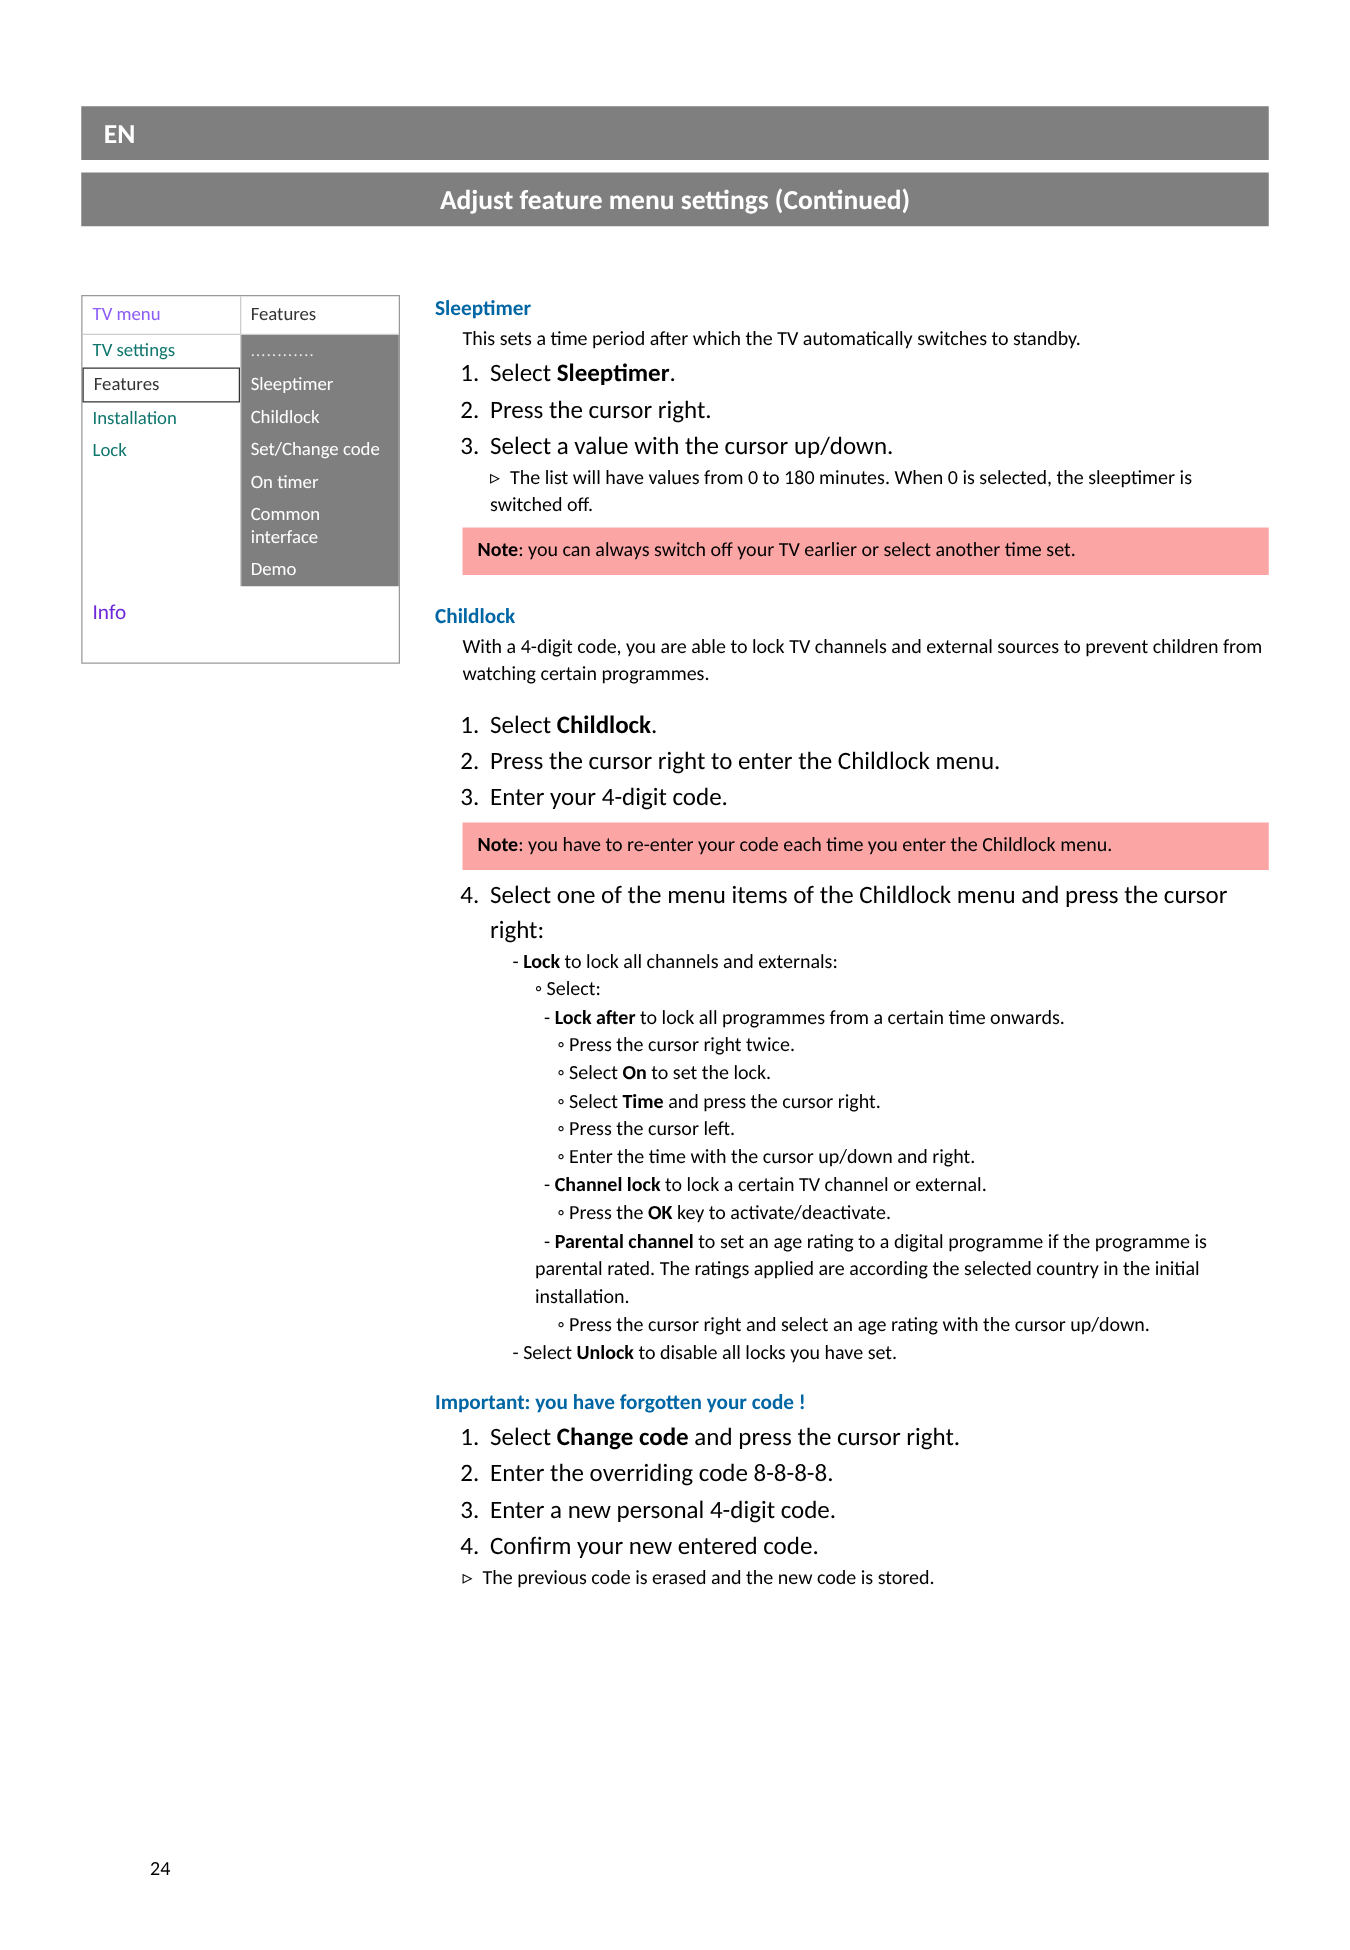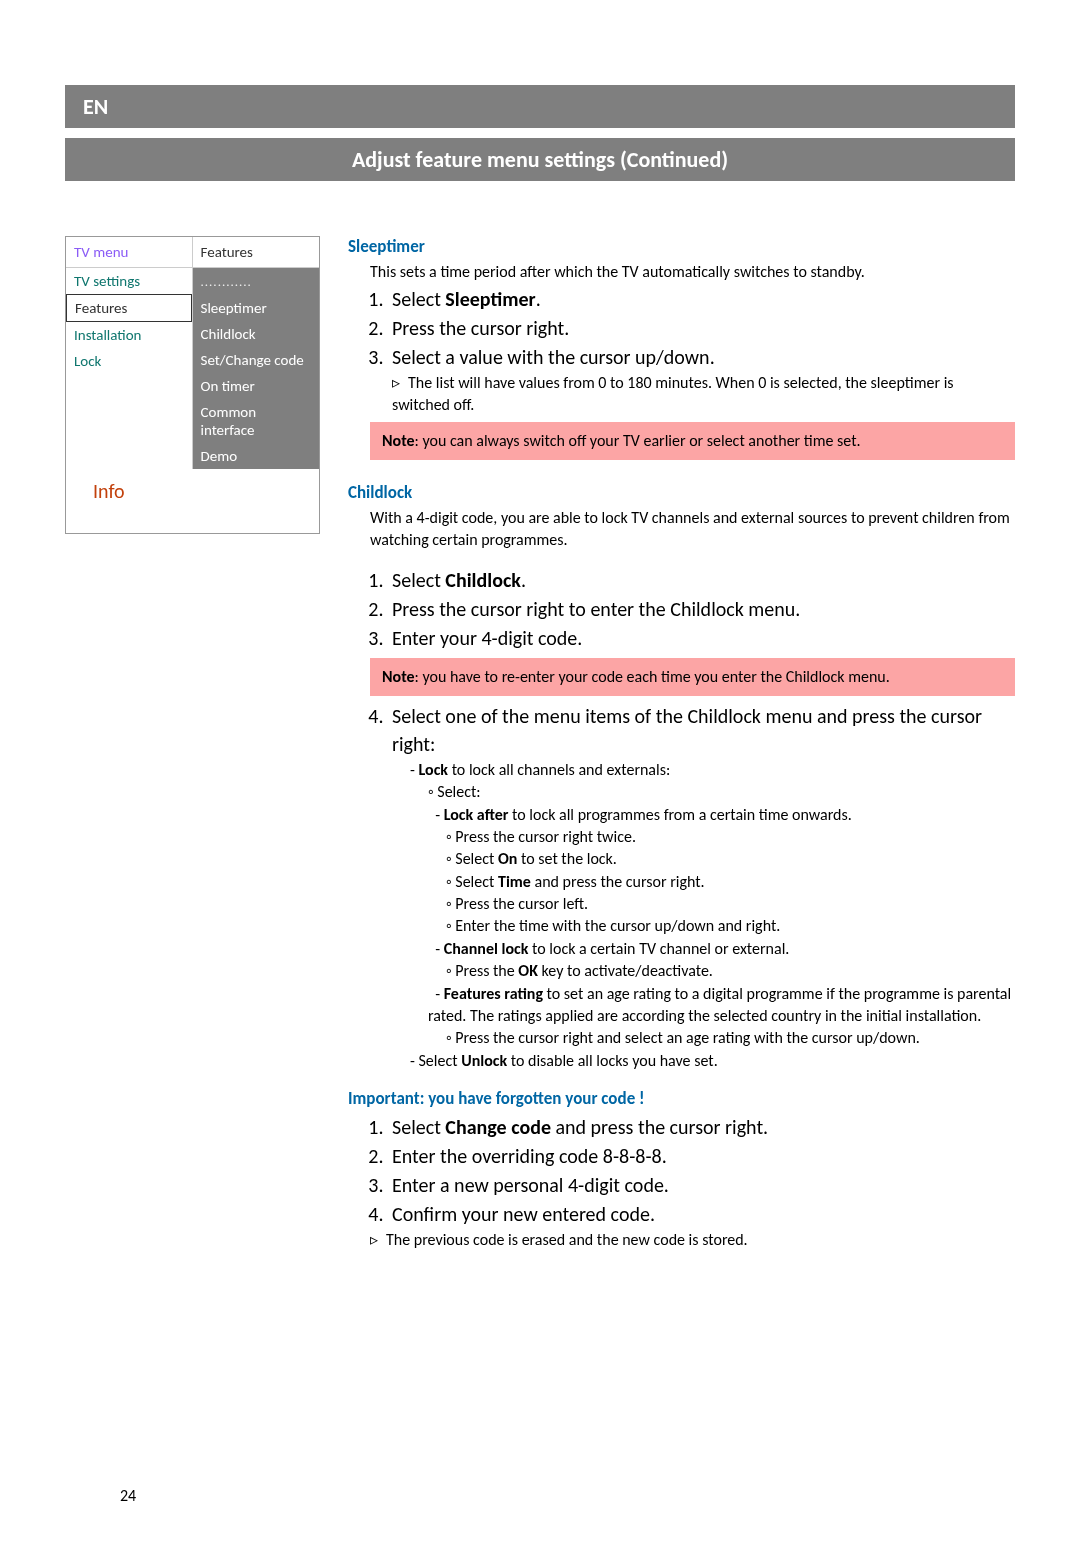--- a/index.html
+++ b/index.html
@@ -68,23 +68,22 @@
       border: 1px solid #333;
       margin: 0;
     }
     .menu-item-r {
       padding: 4px 8px;
       color: #fff;
     }
     .dotted { color: #eee; font-size: 13px; letter-spacing: 1px; padding: 6px 8px;}
     .info-row {
       padding: 10px 8px 30px 8px;
-      color: #c2410c;
-      font-size: 20px;
-      margin-left: 19px;
+      color: #6d28d9;
+      font-size: 17px;
     }
 
     .section-title {
       font-weight: bold;
       font-size: 17px;
       margin-bottom: 4px;
     }
     .section-title.ci { color: #0066a4; }
     .body-text {
       font-size: 16px;
@@ -197,21 +196,21 @@
       <div class="dash-item">- <b>Lock</b><span> to lock all channels and externals:</span></div>
       <div class="circ-item">◦ <span>Select:</span></div>
       <div class="circ-item">&nbsp;&nbsp;- <b>Lock after</b><span> to lock all programmes from a certain time onwards.</span></div>
       <div class="circ-item2">◦ <span>Press the cursor right twice.</span></div>
       <div class="circ-item2">◦ <span>Select </span><b>On</b><span> to set the lock.</span></div>
       <div class="circ-item2">◦ <span>Select </span><b>Time</b><span> and press the cursor right.</span></div>
       <div class="circ-item2">◦ <span>Press the cursor left.</span></div>
       <div class="circ-item2">◦ <span>Enter the time with the cursor up/down and right.</span></div>
       <div class="circ-item">&nbsp;&nbsp;- <b>Channel lock</b><span> to lock a certain TV channel or external.</span></div>
       <div class="circ-item2">◦ <span>Press the </span><b>OK</b><span> key to activate/deactivate.</span></div>
-      <div class="circ-item">&nbsp;&nbsp;- <b>Features rating</b><span> to set an age rating to a digital programme if the programme is parental rated. The ratings applied are according the selected country in the initial installation.</span></div>
+      <div class="circ-item">&nbsp;&nbsp;- <b>Parental channel</b><span> to set an age rating to a digital programme if the programme is parental rated. The ratings applied are according the selected country in the initial installation.</span></div>
       <div class="circ-item2">◦ <span>Press the cursor right and select an age rating with the cursor up/down.</span></div>
       <div class="dash-item"><span>- Select </span><b>Unlock</b><span> to disable all locks you have set.</span></div>
     </div>
 
     <div class="spacer"></div>
     <div class="section-title ci">Important: you have forgotten your code !</div>
     <ol class="steps">
       <li><span>Select </span><b>Change code</b><span> and press the cursor right.</span></li>
       <li>Enter the overriding code 8-8-8-8.</li>
       <li>Enter a new personal 4-digit code.</li>

